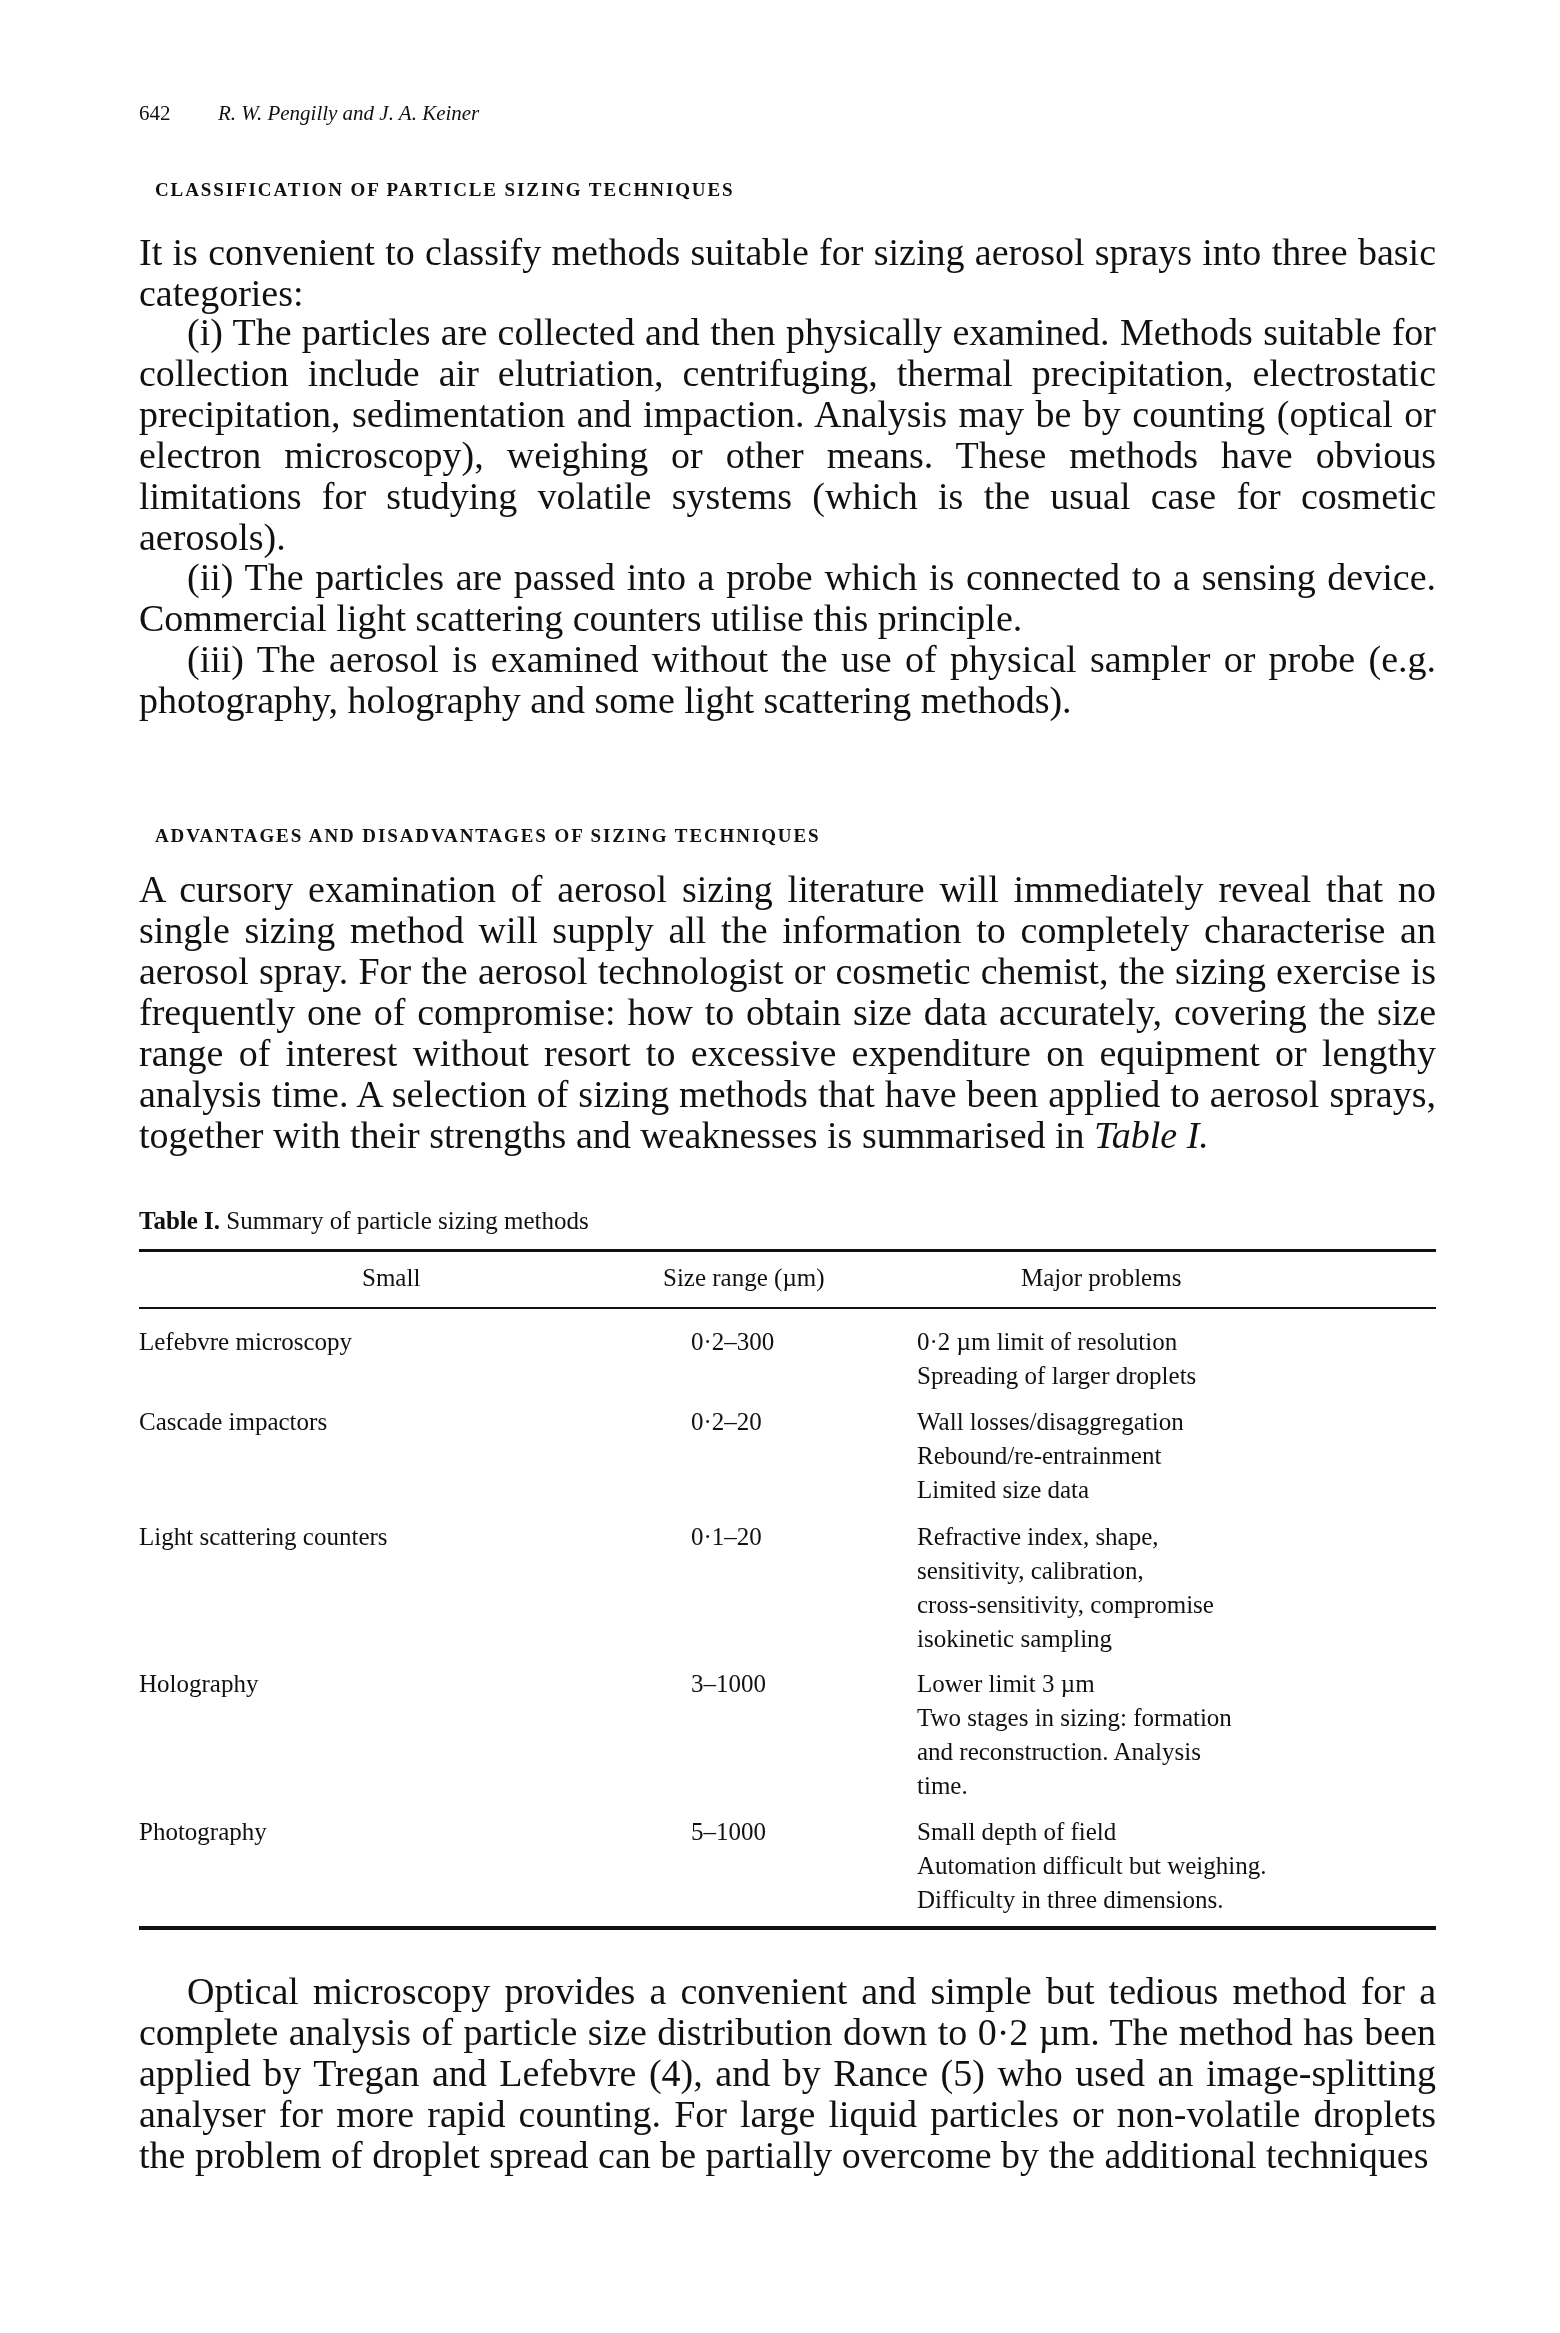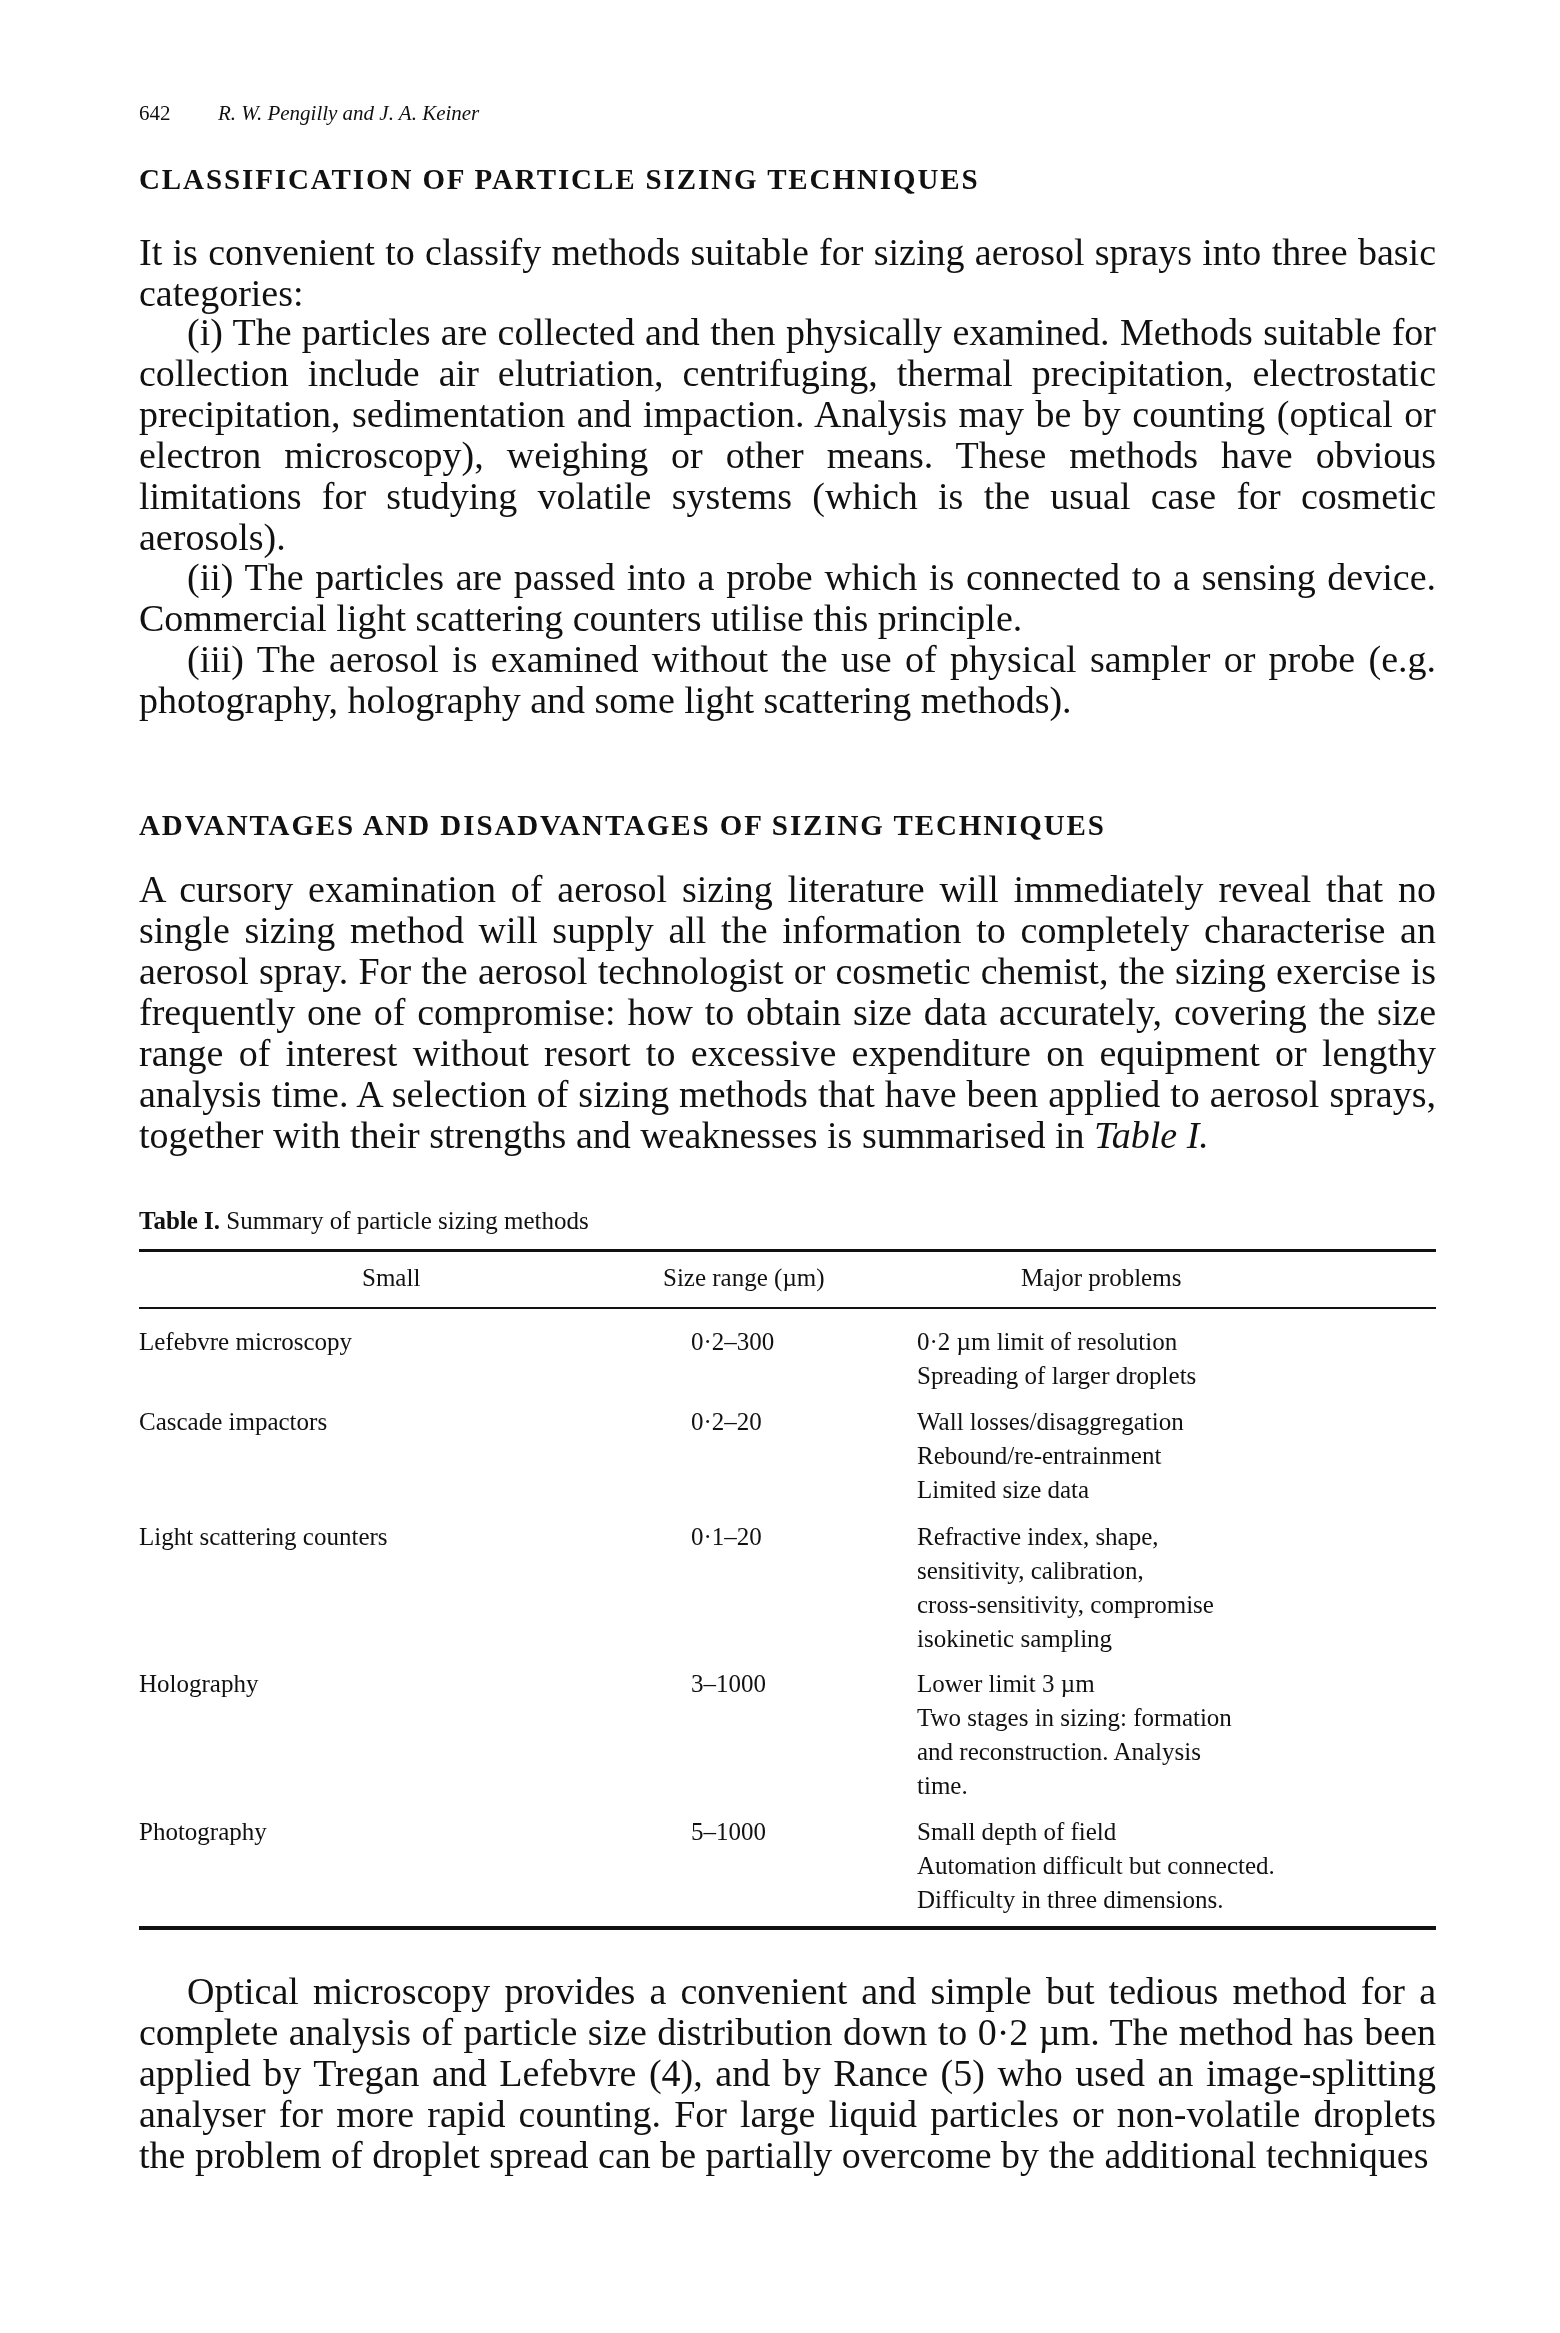--- a/index.html
+++ b/index.html
@@ -2,21 +2,21 @@
 <html><head>
 <meta charset="utf-8">
 <style>
   html, body { margin: 0; padding: 0; background: #ffffff; }
   body { width: 1560px; height: 2334px; position: relative; overflow: hidden;
          font-family: "Liberation Serif", "DejaVu Serif", serif; color: #111; }
   .page { position: absolute; left: 139px; top: 0; width: 1297px; }
   .running-head { position: absolute; top: 94px; left: 0; font-size: 21px; line-height: 38px; }
   .running-head .pg { display: inline-block; width: 79px; }
   .running-head .auth { font-style: italic; }
-  h2 { margin: 0; font-weight: bold; letter-spacing: 1.9px; font-size: 29px; position: absolute; left: 0; }
+  h2 { margin: 16px; font-weight: bold; letter-spacing: 1.9px; font-size: 19px; position: absolute; left: 0; }
   .h-class { top: 163px; }
   .h-adv { top: 809px; }
   .p { position: absolute; left: 0; width: 1297px; font-size: 38px; line-height: 41px;
        text-align: justify; text-align-last: left; margin: 0; }
   .p.indent { text-indent: 48px; }
   .p1 { top: 232px; }
   .pi { top: 312px; }
   .pii { top: 557px; }
   .piii { top: 639px; }
   .padv { top: 869px; }
@@ -113,21 +113,21 @@
       <div>and reconstruction. Analysis</div>
       <div>time.</div>
     </div>
   </div>
 
   <div class="trow row4">
     <span class="c-method">Photography</span>
     <span class="c-size">5–1000</span>
     <div class="c-prob">
       <div>Small depth of field</div>
-      <div>Automation difficult but connected.</div>
+      <div>Automation difficult but weighing.</div>
       <div>Difficulty in three dimensions.</div>
     </div>
   </div>
 
   <div class="rule-thick r3"></div>
 
   <p class="p indent pend">Optical microscopy provides a convenient and simple but tedious method for a complete analysis of particle size distribution down to 0·2 µm. The method has been applied by Tregan and Lefebvre (4), and by Rance (5) who used an image-splitting analyser for more rapid counting. For large liquid particles or non-volatile droplets the problem of droplet spread can be partially overcome by the additional techniques</p>
 
 </div>
 

